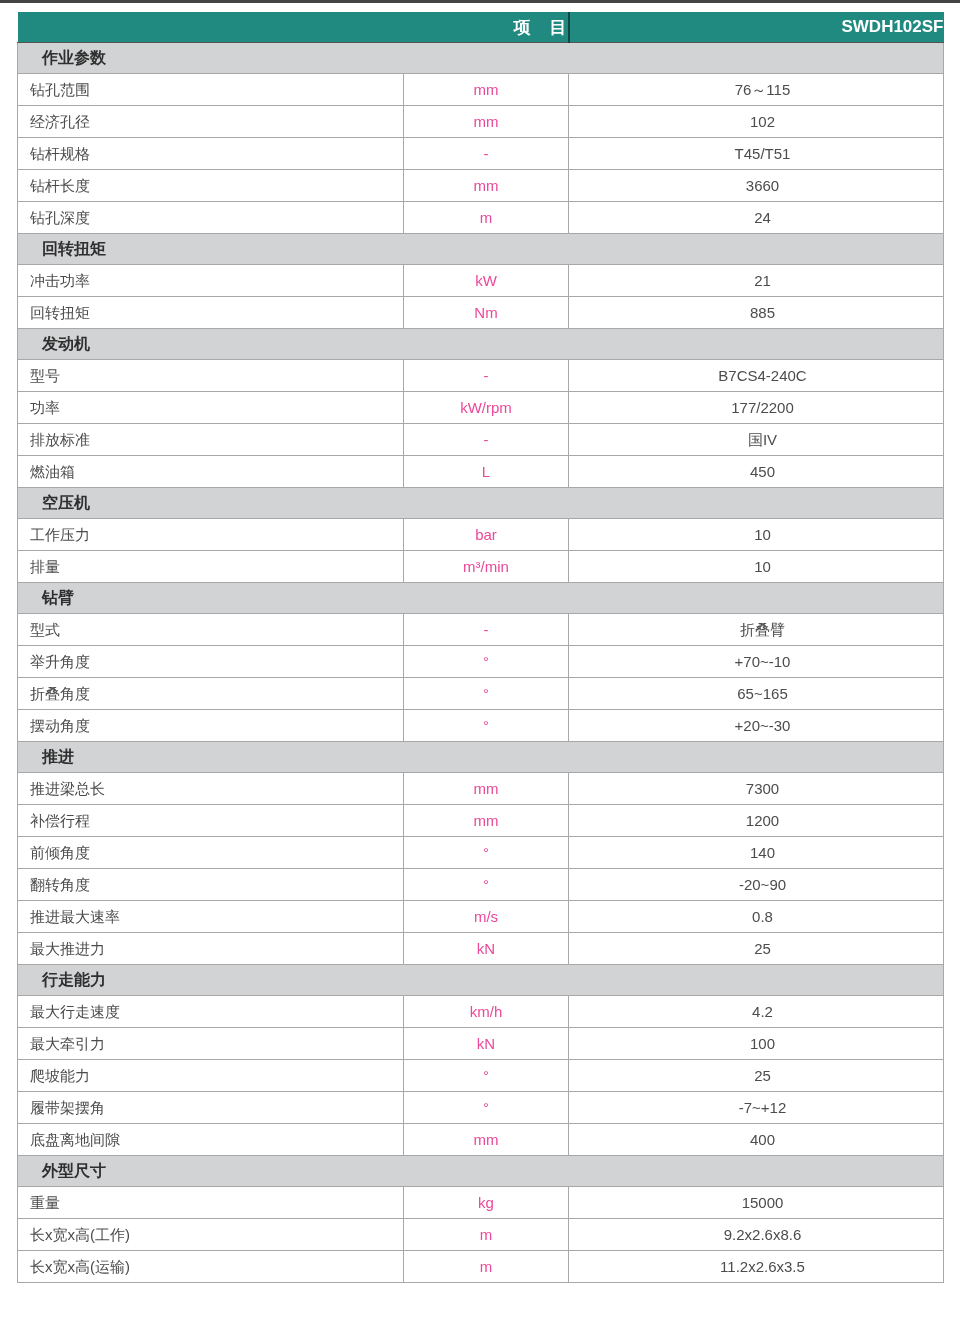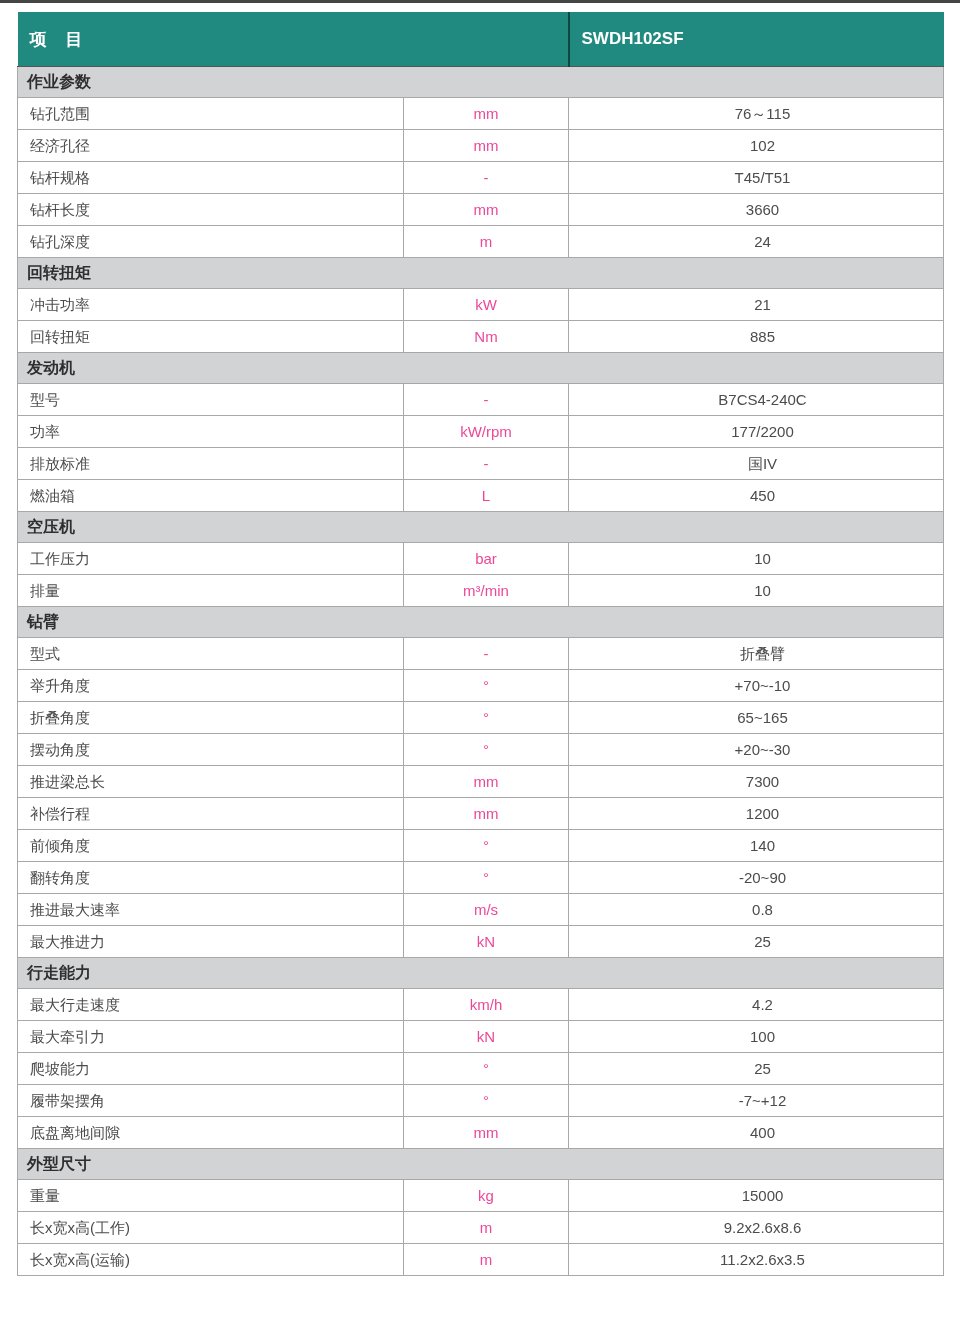--- a/index.html
+++ b/index.html
@@ -30,22 +30,22 @@
     width: 926px;
     border-collapse: collapse;
     table-layout: fixed;
   }
   thead th {
     background: #218a80;
     color: #ffffff;
     font-size: 17px;
     font-weight: bold;
     height: 30px;
-    text-align: left;
-    padding: 12px;
+    text-align: right;
+    padding: 0;
     border-bottom: 1px solid #555555;
   }
   thead th.th-item {
     border-right: 2px solid rgba(0,0,0,0.50);
     letter-spacing: 1px;
   }
   tbody td {
     border: 1px solid #a8a8a8;
     height: 31px;
     font-size: 15px;
@@ -66,21 +66,21 @@
     text-align: center;
     padding-left: 13px;
   }
   tr.section-row td {
     background: #d2d3d5;
     color: #2f2f2f;
     font-weight: bold;
     font-size: 16px;
     height: 30px;
     text-align: left;
-    padding-left: 9px;
+    padding-left: 24px;
   }
 </style>
 </head>
 <body>
 
 <div class="page">
   <div class="top-rule"></div>
 
   <table class="spec-table">
     <colgroup>
@@ -188,20 +188,23 @@
         <tr class="data-row">
           <td class="param">折叠角度</td>
           <td class="unit">°</td>
           <td class="value">65~165</td>
         </tr>
         <tr class="data-row">
           <td class="param">摆动角度</td>
           <td class="unit">°</td>
           <td class="value">+20~-30</td>
         </tr>
+        <tr class="section-row">
+          <td colspan="3">推进</td>
+        </tr>
         <tr class="data-row">
           <td class="param">推进梁总长</td>
           <td class="unit">mm</td>
           <td class="value">7300</td>
         </tr>
         <tr class="data-row">
           <td class="param">补偿行程</td>
           <td class="unit">mm</td>
           <td class="value">1200</td>
         </tr>

